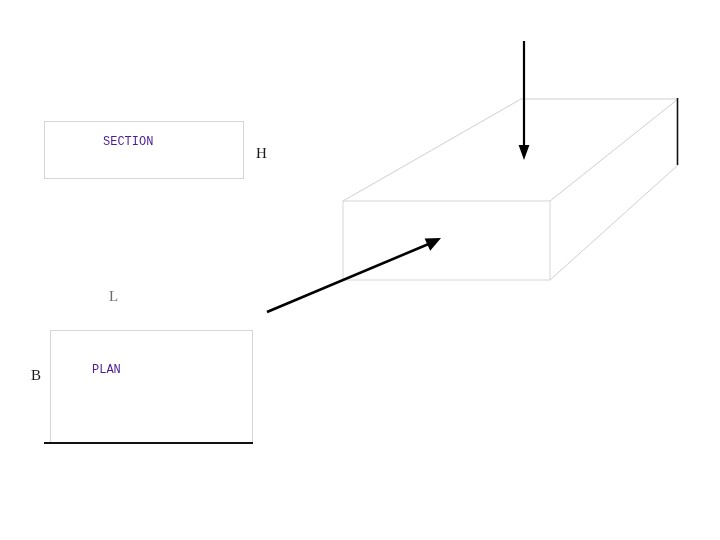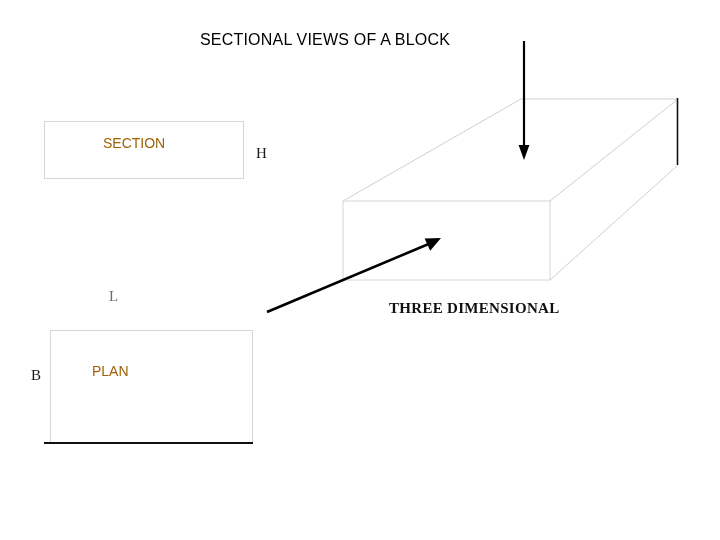--- a/index.html
+++ b/index.html
@@ -54,23 +54,23 @@
     position: absolute;
     left: 44px;
     top: 442px;
     width: 209px;
     height: 0;
     border-top: 2px solid #111111;
   }
 
   .box-label {
     position: absolute;
-    font-family: Liberation Sans, sans-serif;
-    font-size: 14px;
-    color: #a16207;
+    font-family: Liberation Mono, monospace;
+    font-size: 12px;
+    color: #4c1d95;
     white-space: nowrap;
   }
   #section-label { left: 103px; top: 135px; }
   #plan-label    { left: 92px; top: 363px; }
 
   .dim-label {
     position: absolute;
     font-family: "Liberation Serif", "DejaVu Serif", serif;
     font-size: 15px;
     color: #1a1a1a;
@@ -100,21 +100,20 @@
     color: #111111;
     letter-spacing: 0.3px;
     white-space: nowrap;
   }
 </style>
 </head>
 <body>
 
 <div id="canvas">
 
-  <div class="title">SECTIONAL VIEWS OF A  BLOCK</div>
 
   <svg id="block-svg" viewBox="0 0 720 540">
 
     <g>
       <rect x="343" y="201" width="207" height="79" fill="none" stroke="#d6d6d6" stroke-width="1"></rect>
     </g>
 
     <g stroke="#cfcfcf" stroke-width="1" fill="none">
 
       <line x1="343" y1="201" x2="521" y2="99"></line>
@@ -144,15 +143,14 @@
   <div class="ortho-box" id="section-box"></div>
   <div class="box-label" id="section-label">SECTION</div>
   <div class="dim-label" id="dim-h">H</div>
 
   <div class="ortho-box" id="plan-box"></div>
   <div class="plan-baseline"></div>
   <div class="box-label" id="plan-label">PLAN</div>
   <div class="dim-label" id="dim-b">B</div>
   <div class="dim-label" id="dim-l">L</div>
 
-  <div id="three-d-label">THREE DIMENSIONAL</div>
 
 </div>
 
 </body></html>

